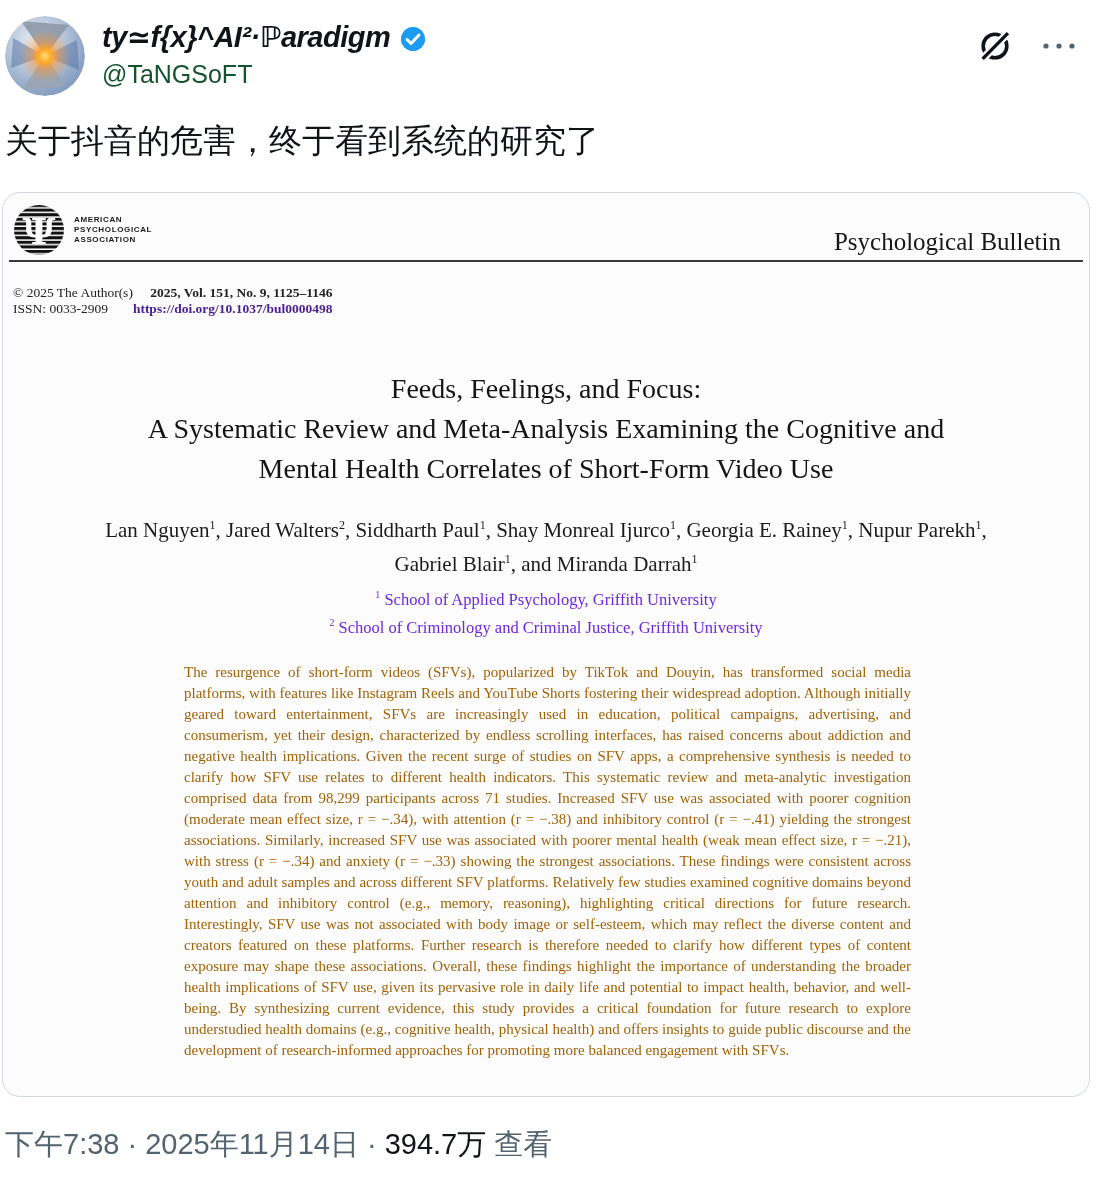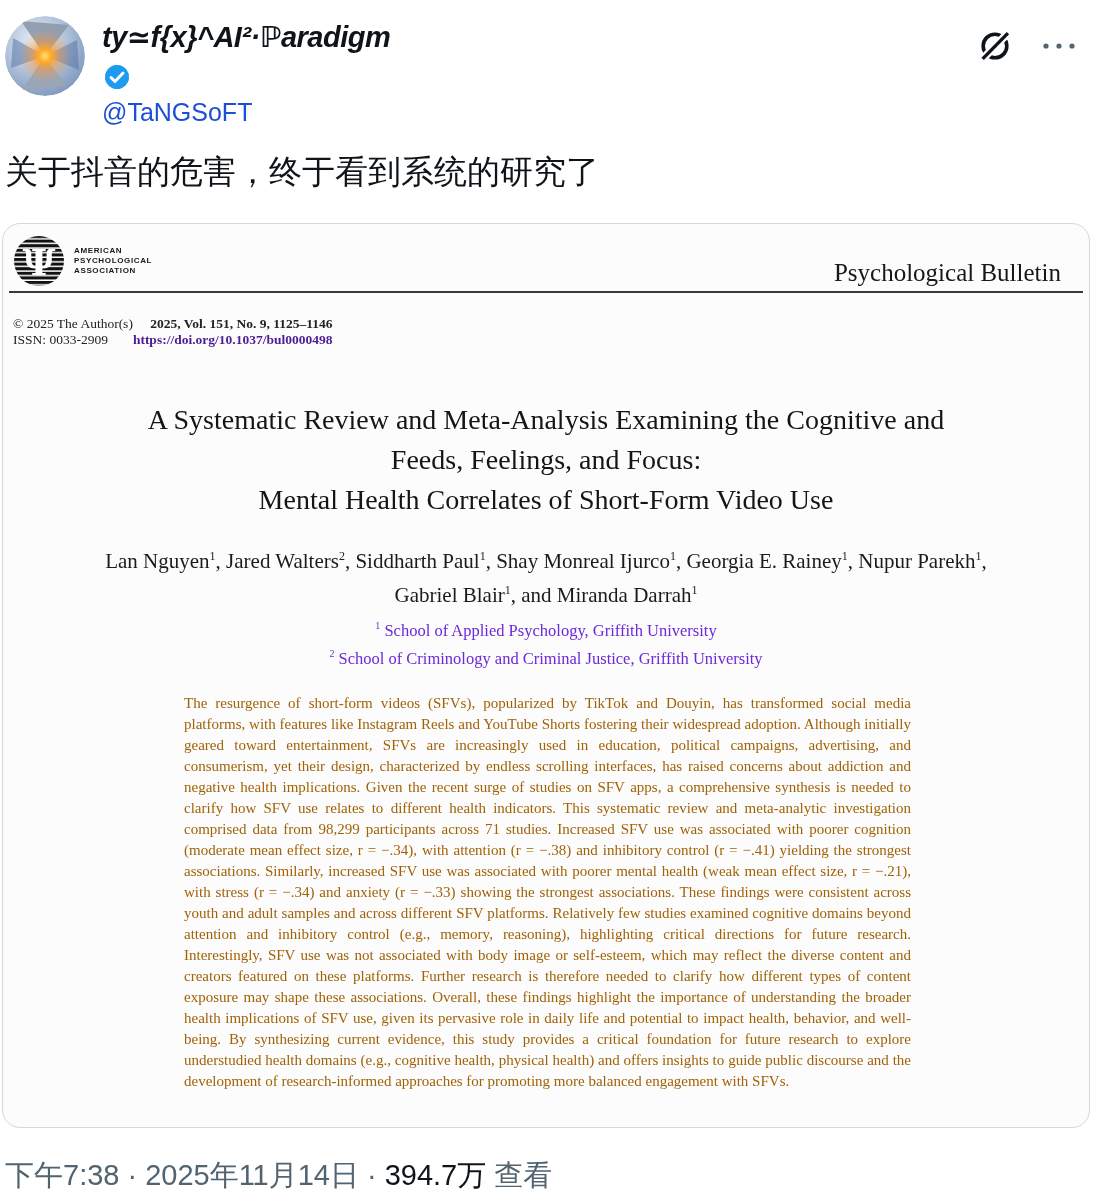--- a/index.html
+++ b/index.html
@@ -4,25 +4,25 @@
 <style>
   * { margin:0; padding:0; box-sizing:border-box; }
   html,body { width:1097px; height:1200px; background:#ffffff; overflow:hidden;
               font-family:"Liberation Sans","DejaVu Sans",sans-serif; }
   .tweet { position:relative; width:1097px; height:1200px; }
 
   
   .tweet-header { display:flex; align-items:flex-start; padding:16px 14px 0 5px; }
   .avatar { width:80px; height:80px; border-radius:50%; overflow:hidden; flex:0 0 80px; cursor:pointer; }
   .name-block { margin-left:17px; padding-top:4px; min-width:0; }
-  .name-row { display:flex; align-items:flex-start; gap:8px;flex-direction:column; }
+  .name-row { display:flex; align-items:flex-end; gap:8px; }
   .display-name { font-size:29px; font-weight:bold; font-style:italic; color:#0f1419;
                   letter-spacing:-0.5px; white-space:nowrap; }
   .badge { width:30px; height:30px; flex:0 0 30px; }
-  .handle { font-size:25px; color:#1d4ed8; margin-top:6px; }
+  .handle { font-size:25px; color:#14532d; margin-top:6px; }
   .header-actions { margin-left:auto; display:flex; align-items:center; gap:26px; padding-top:12px; padding-right:4px; }
   .icon-btn { background:none; border:none; cursor:pointer; padding:0; line-height:0; }
 
   
   .tweet-text { margin:26px 14px 0 5px; font-size:33px; line-height:44px; color:#0f1419;font-family:Liberation Mono, monospace; }
 
   
   .card { margin:26px 0 0 2px; width:1088px; height:905px; border:1px solid #cfd9de;
           border-radius:18px; background:#fcfcfc; overflow:hidden; cursor:pointer; }
   .paper { width:100%; height:100%; font-family:"Liberation Serif","DejaVu Serif",serif; color:#1c1c1c; }
@@ -150,22 +150,22 @@
           <div>© 2025 The Author(s)</div>
           <div>ISSN: 0033-2909</div>
         </div>
         <div class="meta-right">
           <div class="volume-line">2025, Vol. 151, No. 9, 1125–1146</div>
           <div class="doi-link">https://doi.org/10.1037/bul0000498</div>
         </div>
       </div>
 
       <div class="paper-title">
+        <div>Feeds, Feelings, and Focus:</div>
         <div>A Systematic Review and Meta-Analysis Examining the Cognitive and</div>
-        <div>Feeds, Feelings, and Focus:</div>
         <div>Mental Health Correlates of Short-Form Video Use</div>
       </div>
 
       <div class="paper-authors">
         <div>Lan Nguyen<sup>1</sup>, Jared Walters<sup>2</sup>, Siddharth Paul<sup>1</sup>, Shay Monreal Ijurco<sup>1</sup>, Georgia E. Rainey<sup>1</sup>, Nupur Parekh<sup>1</sup>,</div>
         <div>Gabriel Blair<sup>1</sup>, and Miranda Darrah<sup>1</sup></div>
       </div>
 
       <div class="paper-affils">
         <div><sup>1</sup> School of Applied Psychology, Griffith University</div>

